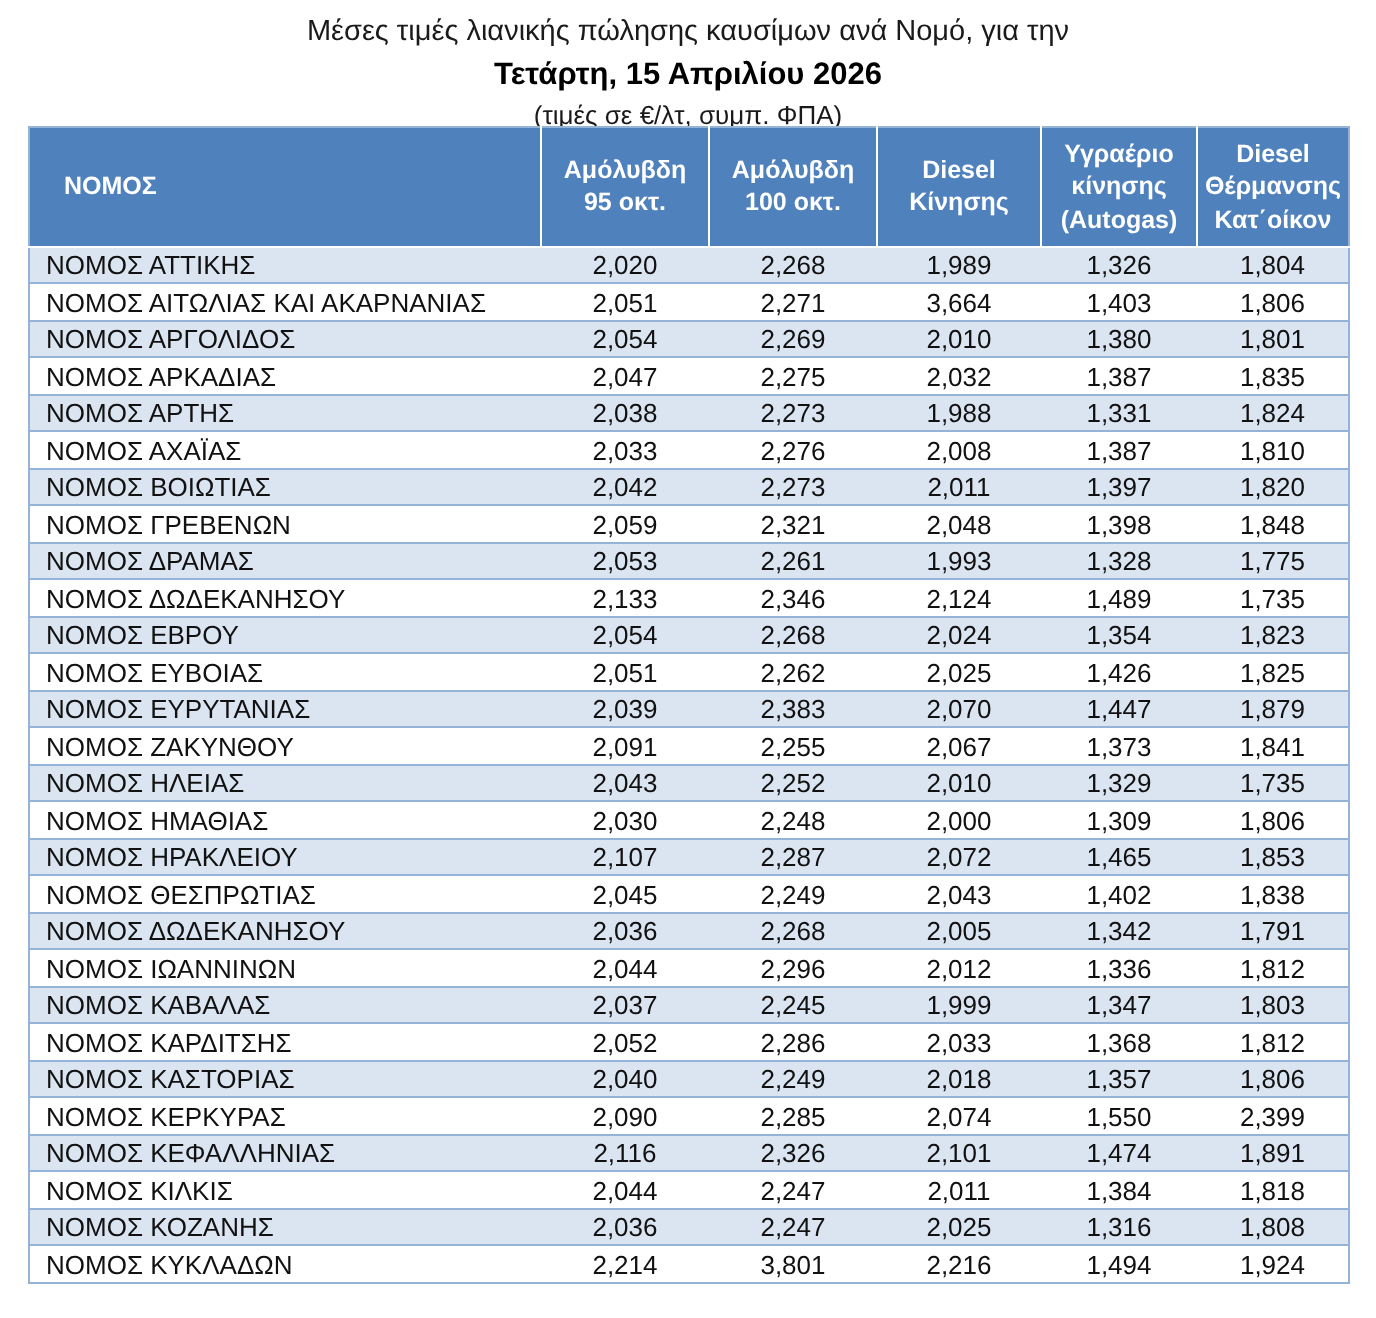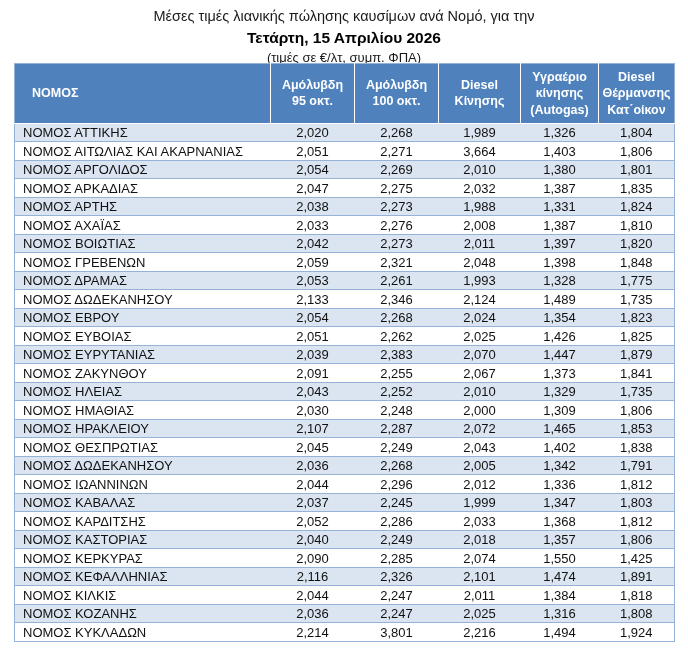--- a/index.html
+++ b/index.html
@@ -262,21 +262,21 @@
           <td>2,018</td>
           <td>1,357</td>
           <td>1,806</td>
         </tr>
         <tr>
           <td>ΝΟΜΟΣ ΚΕΡΚΥΡΑΣ</td>
           <td>2,090</td>
           <td>2,285</td>
           <td>2,074</td>
           <td>1,550</td>
-          <td>1,425</td>
+          <td>2,399</td>
         </tr>
         <tr>
           <td>ΝΟΜΟΣ ΚΕΦΑΛΛΗΝΙΑΣ</td>
           <td>2,116</td>
           <td>2,326</td>
           <td>2,101</td>
           <td>1,474</td>
           <td>1,891</td>
         </tr>
         <tr>

